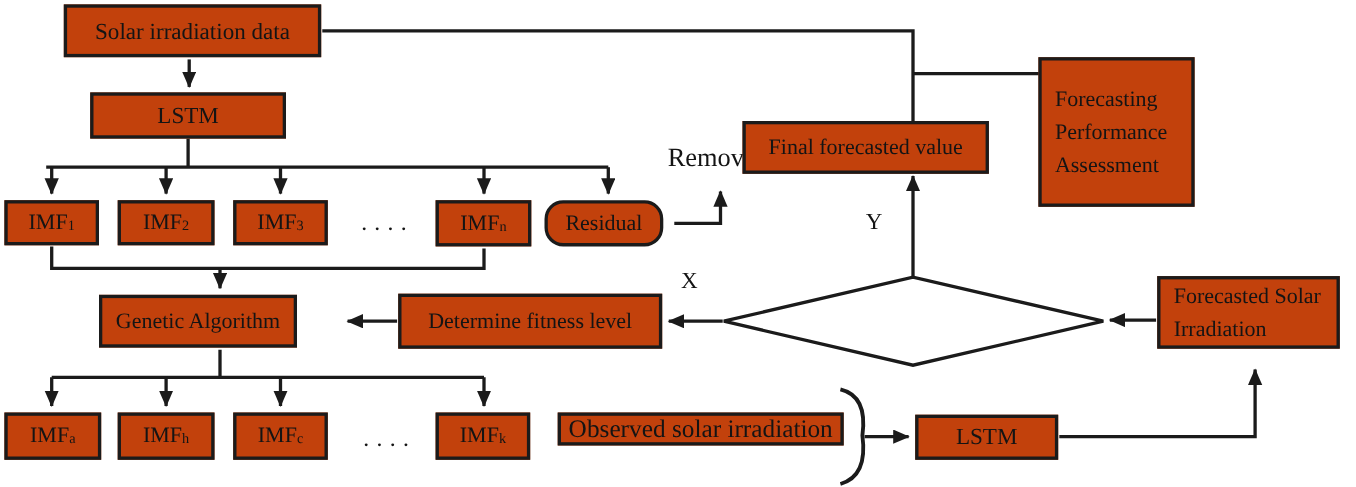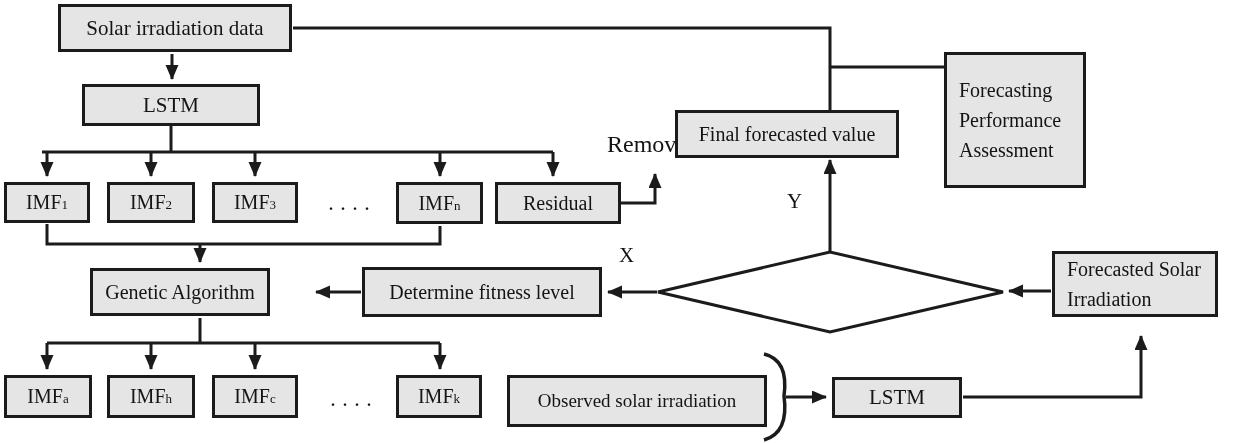--- a/index.html
+++ b/index.html
@@ -9,21 +9,21 @@
     background:#ffffff;
     font-family:"Liberation Serif","DejaVu Serif",serif;
     color:#141414;
     overflow:hidden;
   }
   svg.wires{position:absolute;left:0;top:0;width:1233px;height:443px;}
   svg.wires path, svg.wires polygon{stroke:#1b1b1b;stroke-width:3;fill:none;}
   svg.wires polygon.diamond{fill:#ffffff;}
   .box{
     position:absolute;box-sizing:border-box;
-    border:3px solid #1b1b1b;background:#e5e5e5;
+    border:3px solid #1b1b1b;background:#c2410c;
     display:flex;align-items:center;justify-content:center;
     font-size:20px;white-space:nowrap;
   }
   .box.multiline{
     justify-content:flex-start;text-align:left;
     padding:2px 6px 2px 12px;white-space:pre-line;line-height:1.5;
   }
   .box sub{font-size:13px;line-height:1;transform:translateY(2px);}
   .lbl{position:absolute;font-size:24px;white-space:nowrap;}
   .dots{position:absolute;font-size:16px;font-weight:bold;letter-spacing:2px;white-space:nowrap;}
@@ -94,21 +94,21 @@
   </div>
   <div class="box" style="left:212px;top:182px;width:86px;height:41px;">
     <span>IMF</span>
       <sub>3</sub>
   </div>
   <div class="dots" style="left:318px;top:196px;width:64px;text-align:center;">. . . .</div>
   <div class="box" style="left:396px;top:182px;width:87px;height:42px;">
     <span>IMF</span>
       <sub>n</sub>
   </div>
-  <div class="box" style="left:495px;top:182px;width:126px;height:42px;">Residual</div>
+  <div class="box" style="left:495px;top:182px;width:108px;height:42px;border-radius:17px;">Residual</div>
 
   <div class="lbl" style="left:607px;top:131px;">Remove</div>
 
   <div class="box" style="left:90px;top:268px;width:180px;height:48px;">Genetic Algorithm</div>
 
   <div class="box" style="left:362px;top:267px;width:240px;height:50px;">Determine fitness level</div>
 
 
   <div class="lbl" style="left:619px;top:243px;font-size:21px;">X</div>
   <div class="lbl" style="left:787px;top:189px;font-size:21px;">Y</div>
@@ -133,17 +133,17 @@
   <div class="box" style="left:212px;top:375px;width:86px;height:43px;">
     <span>IMF</span>
       <sub>c</sub>
   </div>
   <div class="dots" style="left:320px;top:392px;width:64px;text-align:center;">. . . .</div>
   <div class="box" style="left:396px;top:375px;width:86px;height:43px;">
     <span>IMF</span>
       <sub>k</sub>
   </div>
 
-  <div class="box" style="left:507px;top:375px;width:260px;height:52px;font-size:19px;">Observed solar irradiation</div>
+  <div class="box" style="left:507px;top:375px;width:260px;height:30px;font-size:23px;">Observed solar irradiation</div>
 
   <div class="box" style="left:832px;top:377px;width:130px;height:41px;font-size:21px;">LSTM</div>
 
 </div>
 
 </body></html>

